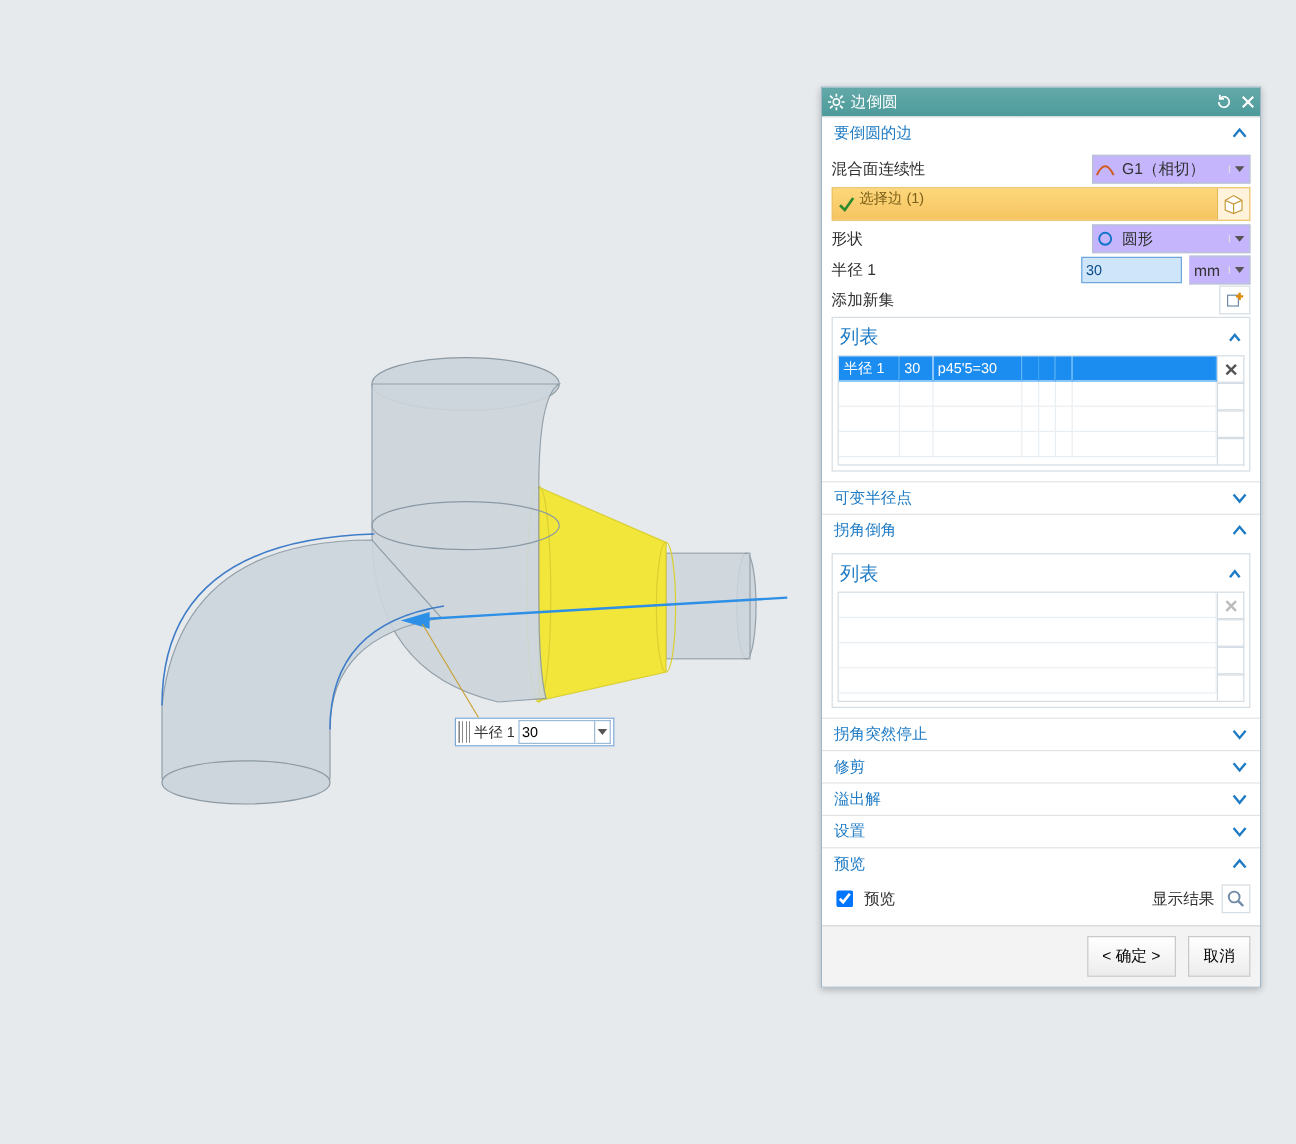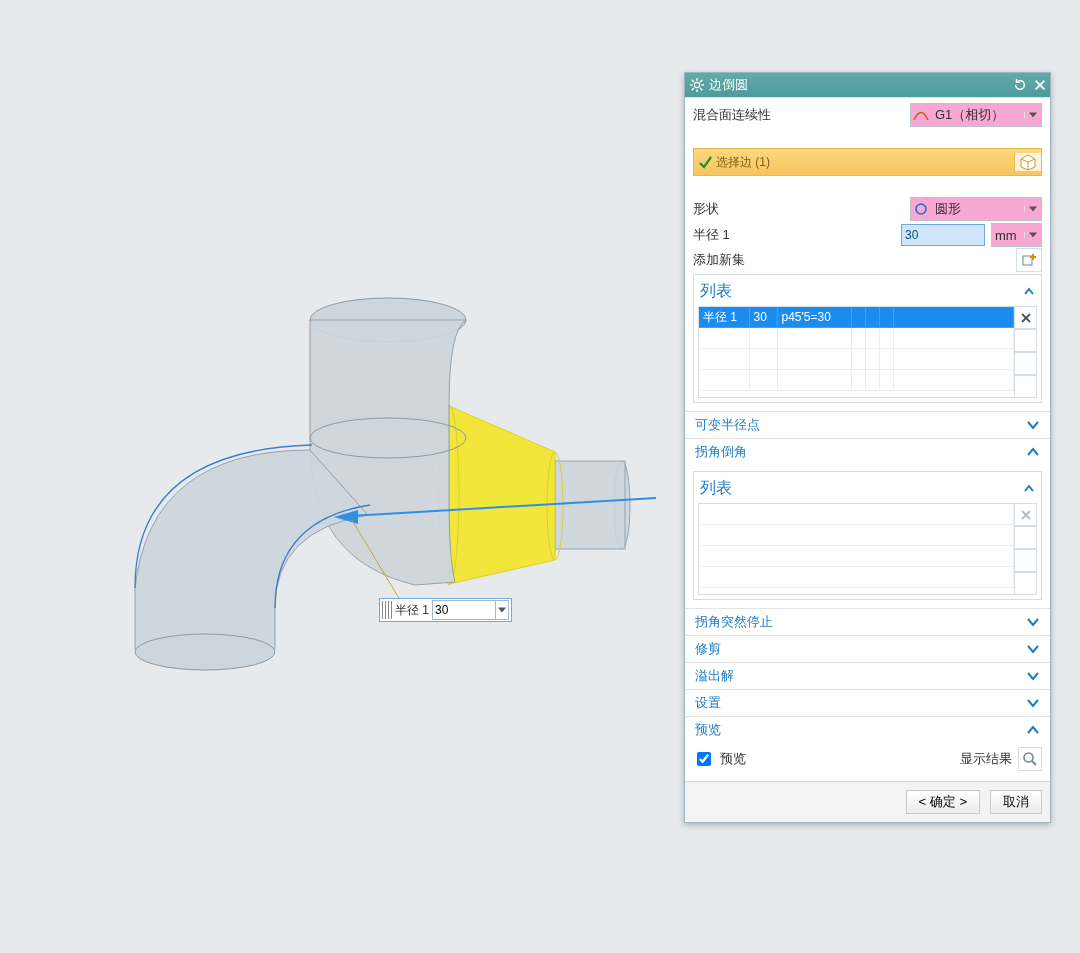--- a/index.html
+++ b/index.html
@@ -38,30 +38,30 @@
   .panel-title .tbtn svg{width:14px;height:14px;stroke:#FFF;fill:none;}
 
   .section{border-top:1px solid #E3E3E3;}
   .sec-header{height:26px;display:flex;align-items:center;justify-content:space-between;padding:0 10px;cursor:pointer;color:var(--link);}
   .sec-header .chev{width:14px;height:14px;}
   .sec-body{padding:4px 8px 8px 8px;}
 
   .row{display:flex;align-items:center;height:26px;gap:6px;}
   .row > label{flex:0 0 auto;}
   .row .spacer{flex:1;}
-  .combo{display:flex;align-items:center;border:1px solid #B7C4CF;height:22px;background:#f9a8d4;}
+  .combo{display:flex;align-items:center;border:1px solid #B7C4CF;height:22px;background:#c4b5fd;}
   .combo .ci{width:20px;display:flex;align-items:center;justify-content:center;}
   .combo .ct{flex:1;padding:0 4px;}
   .combo .cd{width:16px;display:flex;align-items:center;justify-content:center;border-left:1px solid #E0E0E0;}
   .combo.sm{width:130px;}
   .combo.unit{width:50px;border-left:none;}
   .numfield{display:flex;align-items:center;height:22px;}
   .numfield input{width:76px;height:20px;border:1px solid #6FA7DC;background:#CFE5F9;padding:0 3px;font-size:12px;color:#0B4C88;}
   
-  .sel-edge{display:flex;align-items:center;height:26px;background:linear-gradient(#FDD77B,#F6C460);border:1px solid #E9B84C;margin:20px 0;}
+  .sel-edge{display:flex;height:26px;background:linear-gradient(#FDD77B,#F6C460);border:1px solid #E9B84C;margin:2px 0;}
   .sel-edge .chk{width:22px;display:flex;align-items:center;justify-content:center;}
   .sel-edge .txt{flex:1;color:#7B5E18;font-size:12px;}
   .sel-edge .cube{width:26px;display:flex;align-items:center;justify-content:center;background:#FFF4DB;border-left:1px solid #E9B84C;}
 
   .add-set{display:flex;align-items:center;height:24px;}
   .add-set .spacer{flex:1;}
   .icon-btn{width:24px;height:22px;border:1px solid #D4DDE4;background:#FFF;display:flex;align-items:center;justify-content:center;cursor:pointer;}
 
   .list-frame{border:1px solid #D4DDE4;margin-top:2px;padding:4px;}
   .list-head{display:flex;align-items:center;justify-content:space-between;color:var(--link);font-size:16px;padding:2px 2px 4px;}
@@ -79,21 +79,21 @@
   .iconpick{width:42px;height:24px;border:1px solid #D4DDE4;display:flex;align-items:center;justify-content:center;background:#FFF;}
   .iconpick svg{width:20px;height:18px;}
   .iconpick .cd{width:12px;display:flex;align-items:center;justify-content:center;}
 
   .preview-row{display:flex;align-items:center;padding:4px 8px 10px;gap:6px;}
   .preview-row input[type=checkbox]{width:14px;height:14px;}
   .preview-row .spacer{flex:1;}
   .mag{width:22px;height:22px;border:1px solid #D4DDE4;background:#FFF;display:flex;align-items:center;justify-content:center;}
 
   .footer{padding:8px;background:#F3F3F3;border-top:1px solid #D6D6D6;display:flex;justify-content:flex-end;gap:10px;}
-  .btn{height:24px;padding:0 12px;border:1px solid var(--btn-border);background:linear-gradient(#FFF,#ECECEC);font-size:13px;display:inline-flex;align-items:center;cursor:pointer;}
+  .btn{height:34px;padding:0 12px;border:1px solid var(--btn-border);background:linear-gradient(#FFF,#ECECEC);font-size:13px;display:inline-flex;align-items:center;cursor:pointer;}
 
   .chev-down{fill:none;stroke:var(--link);stroke-width:2;}
   .chev-up{fill:none;stroke:var(--link);stroke-width:2;}
   .dd-tri{fill:#555;}
 </style>
 </head>
 <body>
 
 <div class="viewport">
 
@@ -170,20 +170,26 @@
       </span>
       <span class="tbtn">
         <svg viewBox="0 0 16 16">
             <line x1="3" y1="3" x2="13" y2="13" stroke-width="2"></line>
             <line x1="13" y1="3" x2="3" y2="13" stroke-width="2"></line>
           </svg>
       </span>
     </div>
 
     <div class="section">
+      <div class="sec-header">
+        <span>要倒圆的边</span>
+        <svg class="chev chev-up" viewBox="0 0 14 14">
+            <polyline points="2,10 7,4 12,10"></polyline>
+          </svg>
+      </div>
       <div class="sec-body">
         <div class="row">
           <label>混合面连续性</label>
           <span class="spacer"></span>
           <div class="combo sm">
             <span class="ci">
               <svg width="16" height="14" viewBox="0 0 16 14">
                   <path d="M1 12 Q8 -3 15 12" fill="none" stroke="#D15A1F" stroke-width="1.6"></path>
                 </svg>
             </span>

